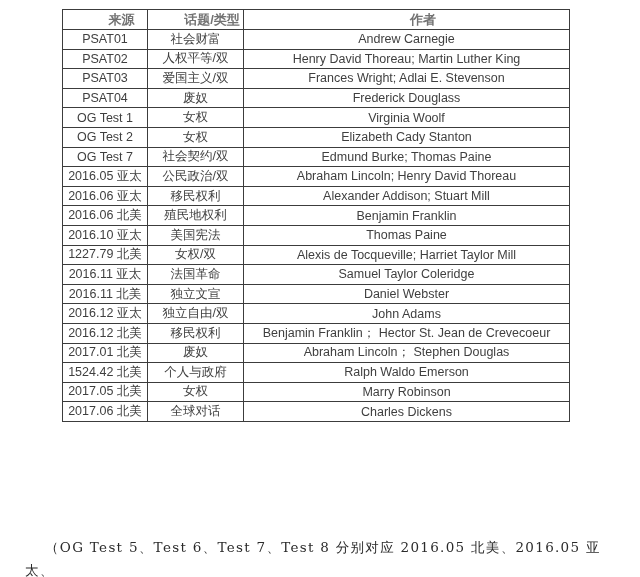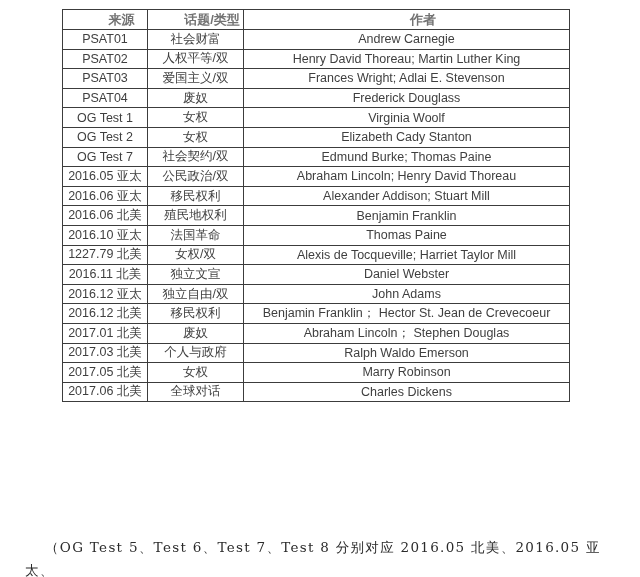--- a/index.html
+++ b/index.html
@@ -124,27 +124,32 @@
           <td>移民权利</td>
           <td>Alexander Addison; Stuart Mill</td>
         </tr>
         <tr>
           <td>2016.06 北美</td>
           <td>殖民地权利</td>
           <td>Benjamin Franklin</td>
         </tr>
         <tr>
           <td>2016.10 亚太</td>
-          <td>法国革命</td>
+          <td>美国宪法</td>
           <td>Thomas Paine</td>
         </tr>
         <tr>
           <td>1227.79 北美</td>
           <td>女权/双</td>
           <td>Alexis de Tocqueville; Harriet Taylor Mill</td>
+        </tr>
+        <tr>
+          <td>2016.11 亚太</td>
+          <td>法国革命</td>
+          <td>Samuel Taylor Coleridge</td>
         </tr>
         <tr>
           <td>2016.11 北美</td>
           <td>独立文宣</td>
           <td>Daniel Webster</td>
         </tr>
         <tr>
           <td>2016.12 亚太</td>
           <td>独立自由/双</td>
           <td>John Adams</td>
@@ -153,21 +158,21 @@
           <td>2016.12 北美</td>
           <td>移民权利</td>
           <td>Benjamin Franklin； Hector St. Jean de Crevecoeur</td>
         </tr>
         <tr>
           <td>2017.01 北美</td>
           <td>废奴</td>
           <td>Abraham Lincoln； Stephen Douglas</td>
         </tr>
         <tr>
-          <td>2017.03 北美</td>
+          <td>1524.42 北美</td>
           <td>个人与政府</td>
           <td>Ralph Waldo Emerson</td>
         </tr>
         <tr>
           <td>2017.05 北美</td>
           <td>女权</td>
           <td>Marry Robinson</td>
         </tr>
         <tr>
           <td>2017.06 北美</td>

